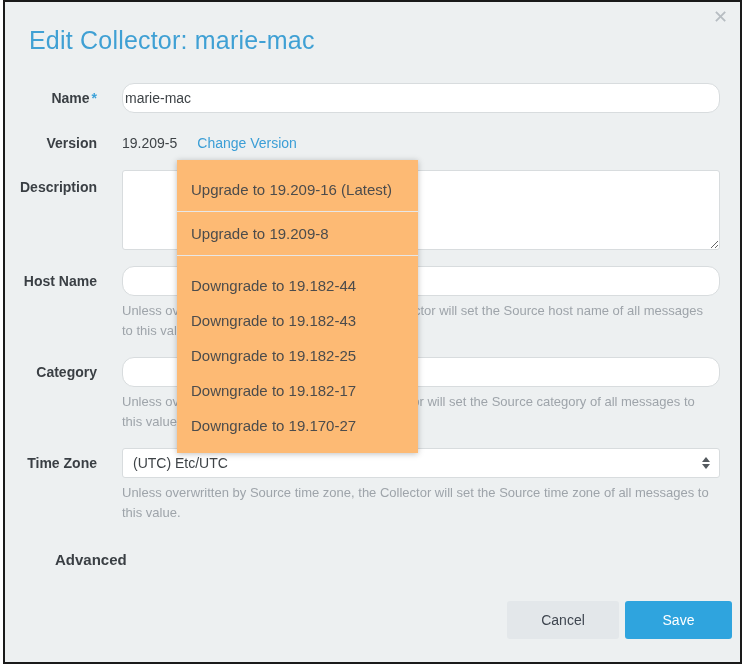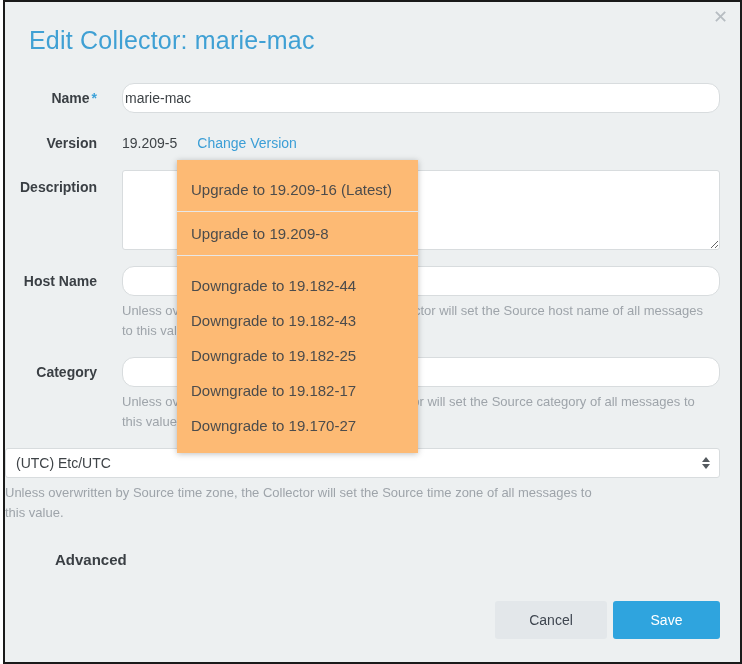--- a/index.html
+++ b/index.html
@@ -85,21 +85,21 @@
     width:0; height:0;
     border-left:4px solid transparent; border-right:4px solid transparent;
     border-top:5px solid #555a5f;
   }
   .advanced-row { margin:28px 0 16px 50px; }
   .advanced-label {
     font-size:15px; font-weight:bold; color:#3a3f44; cursor:pointer;
     display:inline-block;
   }
   .footer {
-    position:absolute; right:20px; bottom:23px;
+    position:absolute; right:8px; bottom:23px;
     display:flex; gap:6px;
   }
   .btn {
     height:38px; border:none; border-radius:3px;
     font-size:14px; cursor:pointer;
     font-family:"Liberation Sans","DejaVu Sans",sans-serif;
   }
   .btn-cancel { width:112px; background:#e3e7ea; color:#3f4650; }
   .btn-save { width:107px; background:#2fa4de; color:#ffffff; }
   .version-menu {
@@ -162,20 +162,21 @@
 
     <div class="row row-category">
       <div class="row-label">Category</div>
       <div class="row-control">
         <input class="ctl-input" type="text" value="" style="">
         <div class="help">Unless overwritten by Source category, the Collector will set the Source category of all messages to this value.</div>
       </div>
     </div>
 
     <div class="row row-timezone">
+      <div class="row-label">Time Zone</div>
       <div class="row-control">
         <div class="fake-select">
           <span>(UTC) Etc/UTC</span>
           <span class="stepper">
             <span class="tri-up"></span>
             <span class="tri-down"></span>
           </span>
         </div>
         <div class="help">Unless overwritten by Source time zone, the Collector will set the Source time zone of all messages to this value.</div>
       </div>

